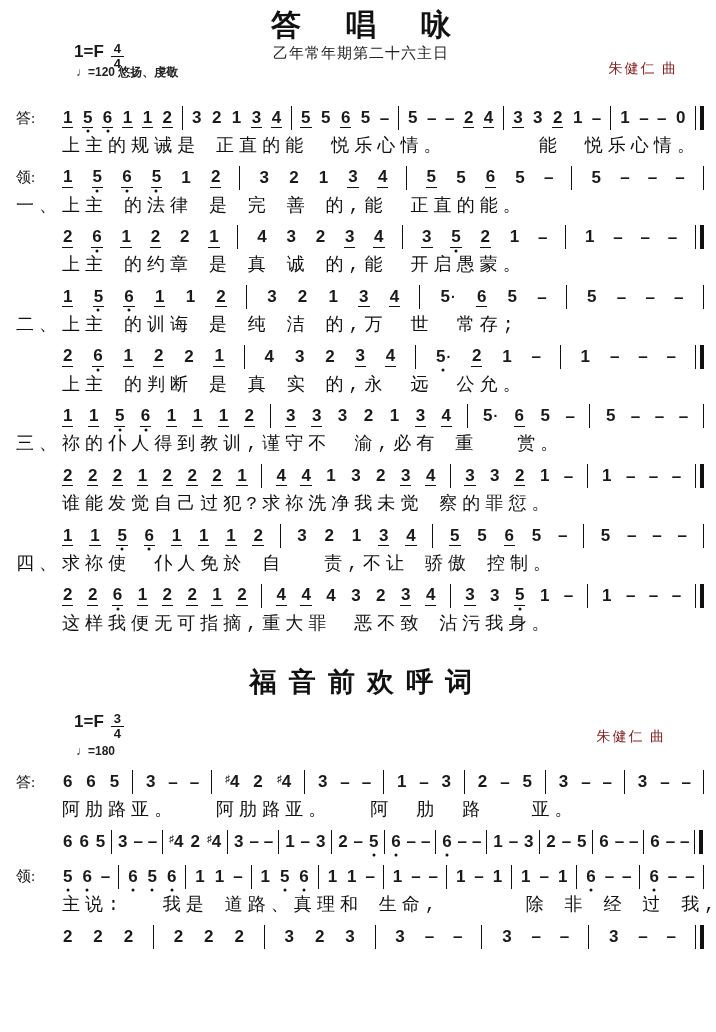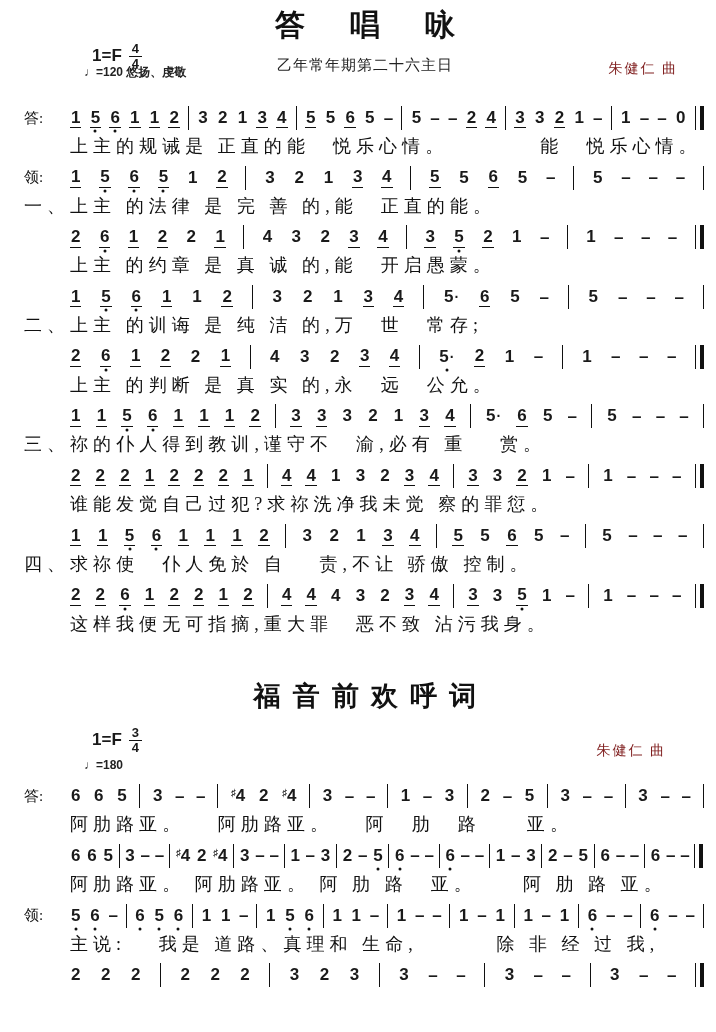--- a/index.html
+++ b/index.html
@@ -1,33 +1,33 @@
 <!DOCTYPE html>
 <html><head>
 <meta charset="utf-8">
 <style>
   html,body{margin:0;padding:0;background:#ffffff;}
   body{
     width:716px;height:1032px;overflow:hidden;
     color:#1a1a1a;
     font-family:"Liberation Serif","DejaVu Serif",serif;
   }
-  .sheet{padding:8px 10px 0 24px;}
+  .sheet{padding:8px 10px 0 16px;}
   .song{position:relative;}
   .song-header{position:relative;}
   .hdr1{height:92px;}
-  .hdr2{height:96px;margin-top:48px;}
+  .hdr2{height:96px;margin-top:34px;}
   .title{margin:0;text-align:center;font-weight:bold;color:#111;}
   .t1{font-size:30px;letter-spacing:1.5em;padding-left:1.5em;line-height:1.1;}
   .t2{font-size:27px;letter-spacing:0.45em;padding-left:0.45em;line-height:1.1;}
-  .subtitle{text-align:center;font-size:15px;margin-top:15px;letter-spacing:1px;color:#222;}
+  .subtitle{text-align:center;font-size:15px;margin-top:3px;letter-spacing:1px;color:#222;}
   .keyblock{
-    position:absolute;left:68px;top:34px;
+    position:absolute;left:58px;top:34px;
     font-family:"Liberation Sans","DejaVu Sans",sans-serif;
-    font-weight:bold;font-size:17px;display:flex;align-items:center;
+    font-weight:bold;font-size:17px;display:flex;align-items:flex-start;
   }
   .hdr2 .keyblock{top:44px;}
   .frac{display:inline-flex;flex-direction:column;text-align:center;font-size:13px;line-height:1.05;margin-left:7px;}
   .frac .num{border-bottom:1.5px solid #111;padding:0 3px;}
   .frac .den{padding:0 3px;}
   .tempo{
     position:absolute;left:60px;top:56px;font-size:12px;font-weight:bold;
     font-family:"Liberation Sans","DejaVu Sans",sans-serif;color:#222;
   }
   .hdr2 .tempo{top:76px;}
@@ -45,21 +45,21 @@
   }
   .note{position:relative;text-align:center;}
   .nmain{display:inline-block;line-height:1.15;padding:0 1px;}
   .nmain.u{border-bottom:1.8px solid #111;}
   .octdot{position:absolute;top:100%;left:50%;transform:translate(-50%,1.5px);width:3px;height:3px;border-radius:50%;background:#111;}
   .sharp{font-size:10px;vertical-align:5px;margin-right:0px;}
   .aug{font-size:14px;margin-left:1px;}
   .dash{line-height:1;}
   .bar{align-self:center;width:0;height:24px;border-left:1.7px solid #111;}
   .dbar{align-self:center;width:4px;height:24px;border-left:1.7px solid #111;border-right:4.5px solid #111;}
-  .lyrics-row{margin-top:4px;font-size:18px;letter-spacing:0.28em;white-space:pre;line-height:1.15;color:#111;}
+  .lyrics-row{margin-top:4px;font-size:18px;letter-spacing:0.28em;white-space:pre;line-height:1.15;color:#111;font-family:Liberation Mono, monospace;}
   .indent{padding-left:46px;}
 </style>
 </head>
 <body>
 
 <div class="sheet">
 
   <section class="song">
     <header class="song-header hdr1">
       <h1 class="title t1">答唱咏</h1>
@@ -490,21 +490,20 @@
               <span class="note"><span class="nmain">6</span></span>
               <span class="dash">–</span>
               <span class="dash">–</span>
               <span class="bar"></span>
               <span class="note"><span class="nmain">6</span></span>
               <span class="dash">–</span>
               <span class="dash">–</span>
               <span class="dbar"></span>
             </span>
           </div>
-          <div class="lyrics-row indent">阿肋路亚。 阿肋路亚。 阿 肋 路　亚。　　阿 肋 路 亚。</div>
         </div>
         <div class="mline">
           <div class="notes-row">
             <span class="vlabel">领:</span>
             <span class="notes">
               <span class="note"><span class="nmain">5</span><span class="octdot"></span></span>
               <span class="note"><span class="nmain">6</span><span class="octdot"></span></span>
               <span class="dash">–</span>
               <span class="bar"></span>
               <span class="note"><span class="nmain">6</span><span class="octdot"></span></span>

